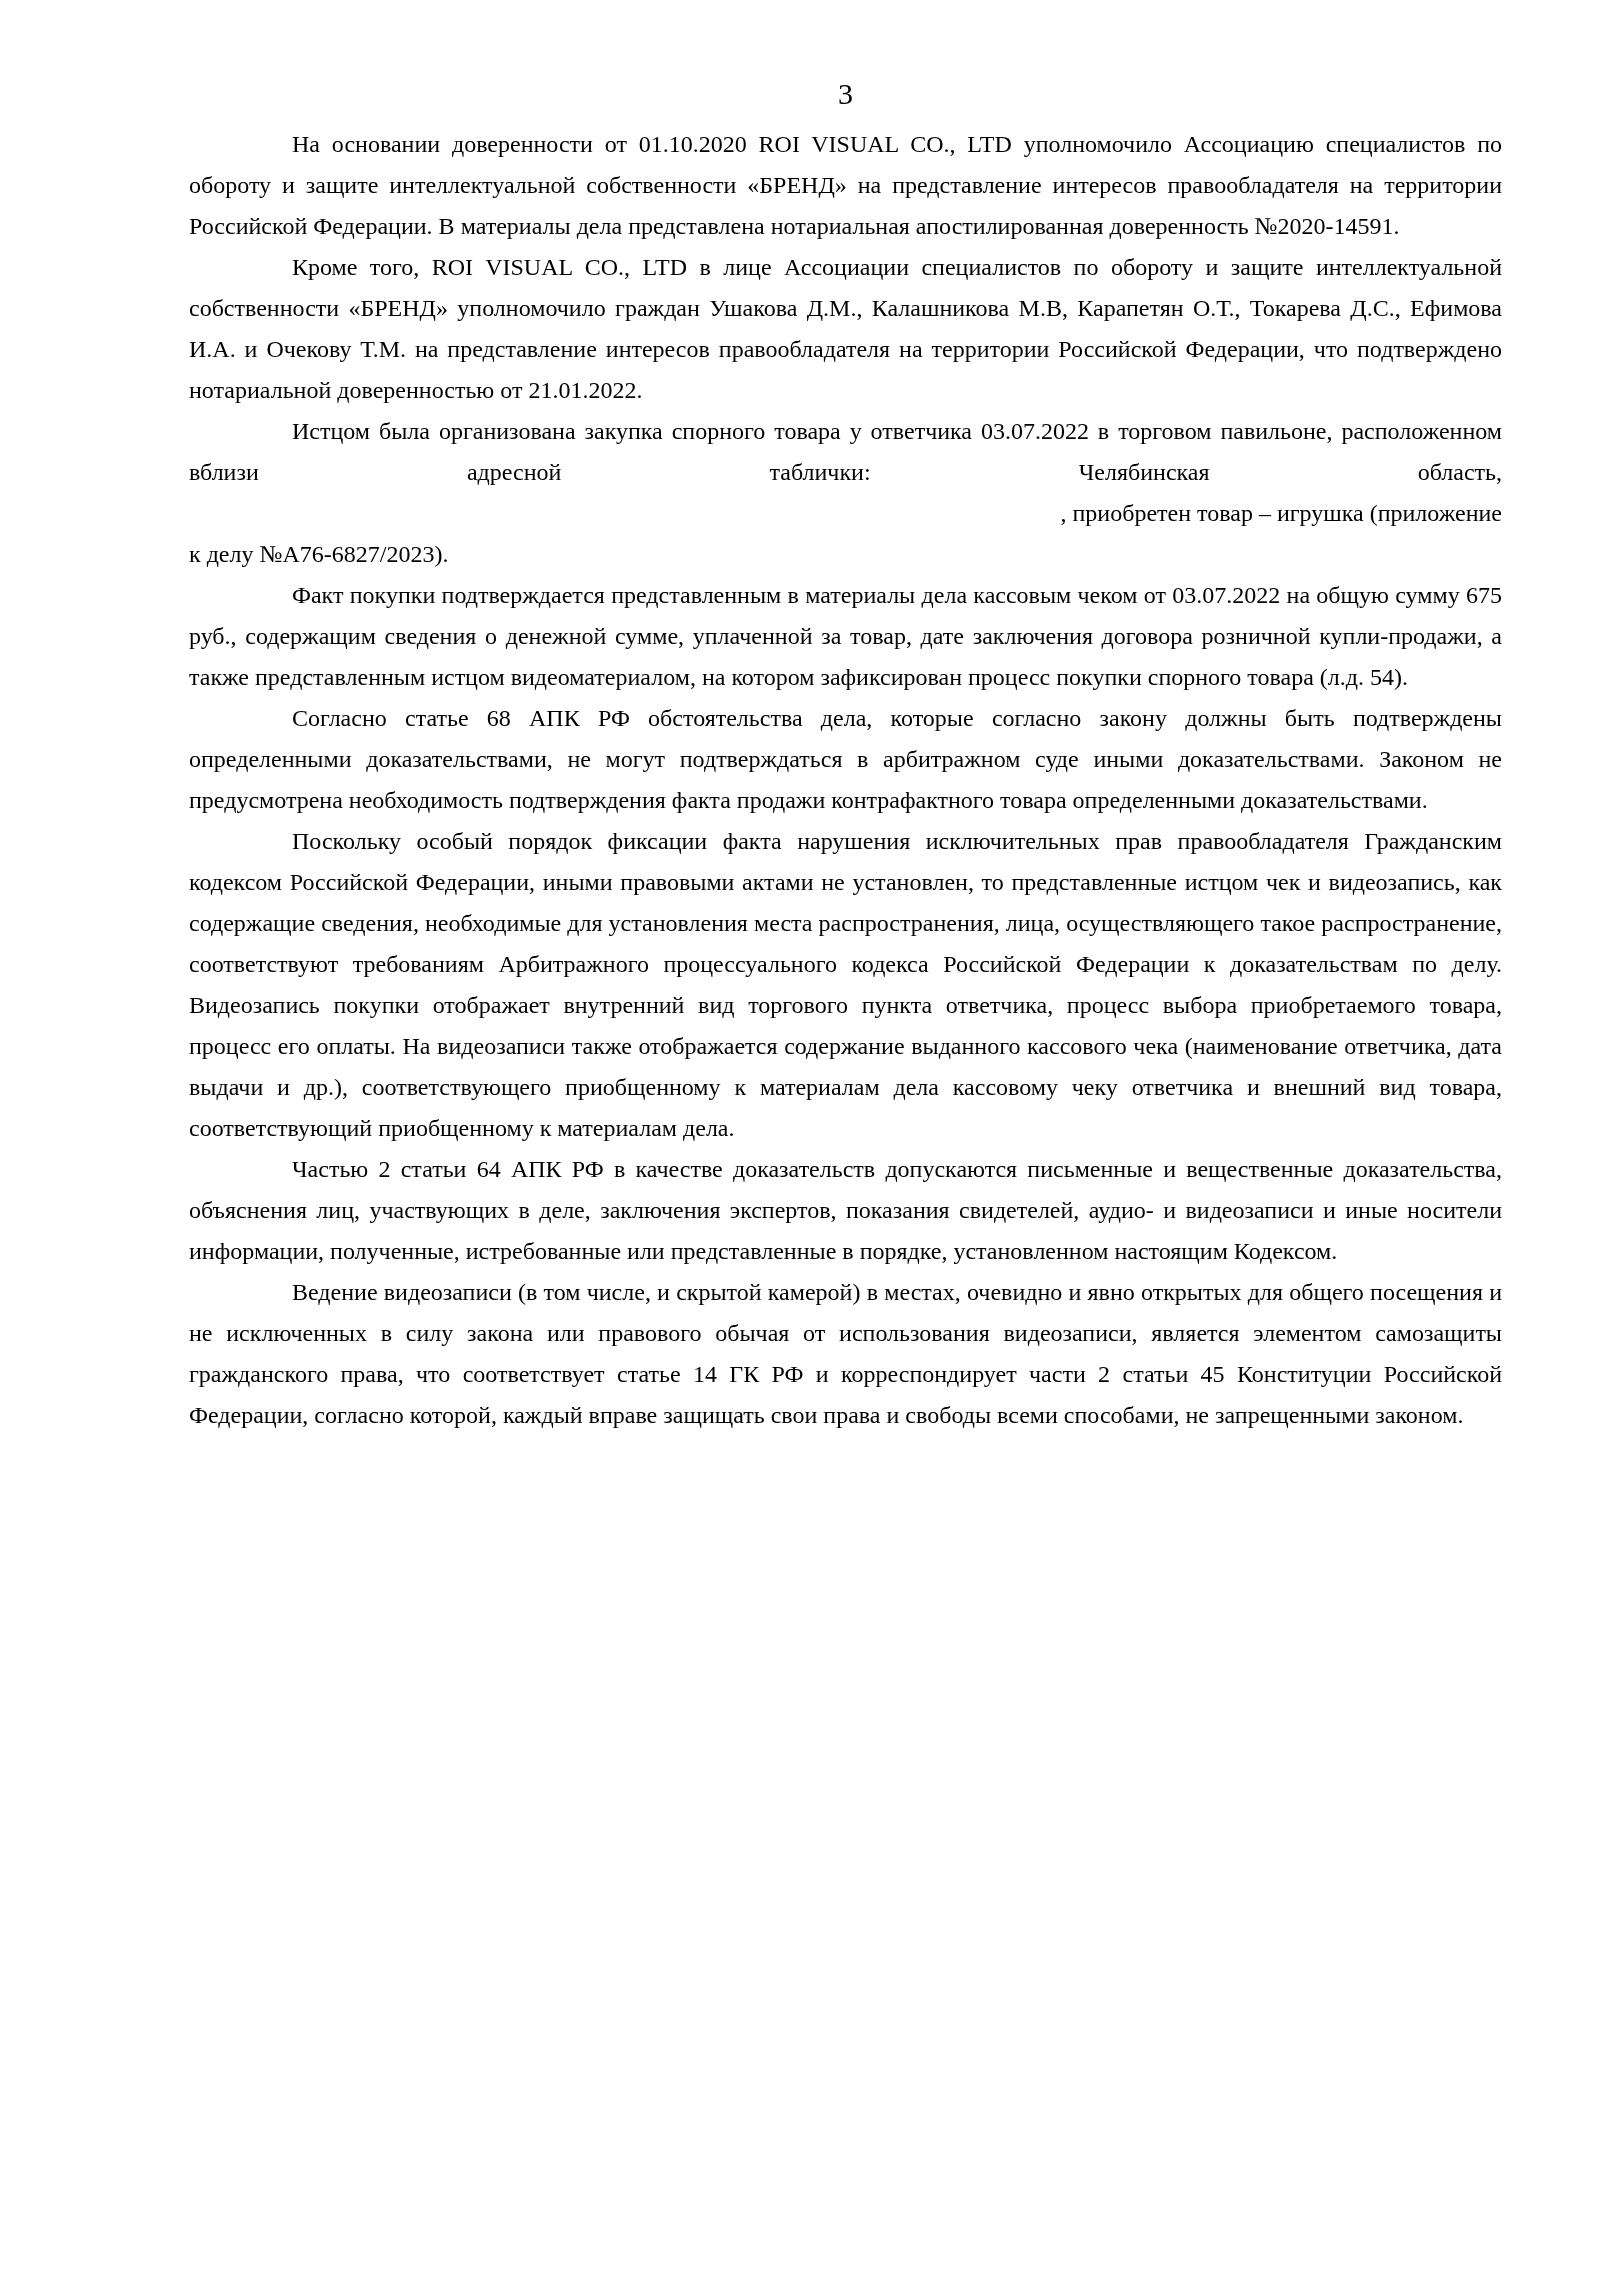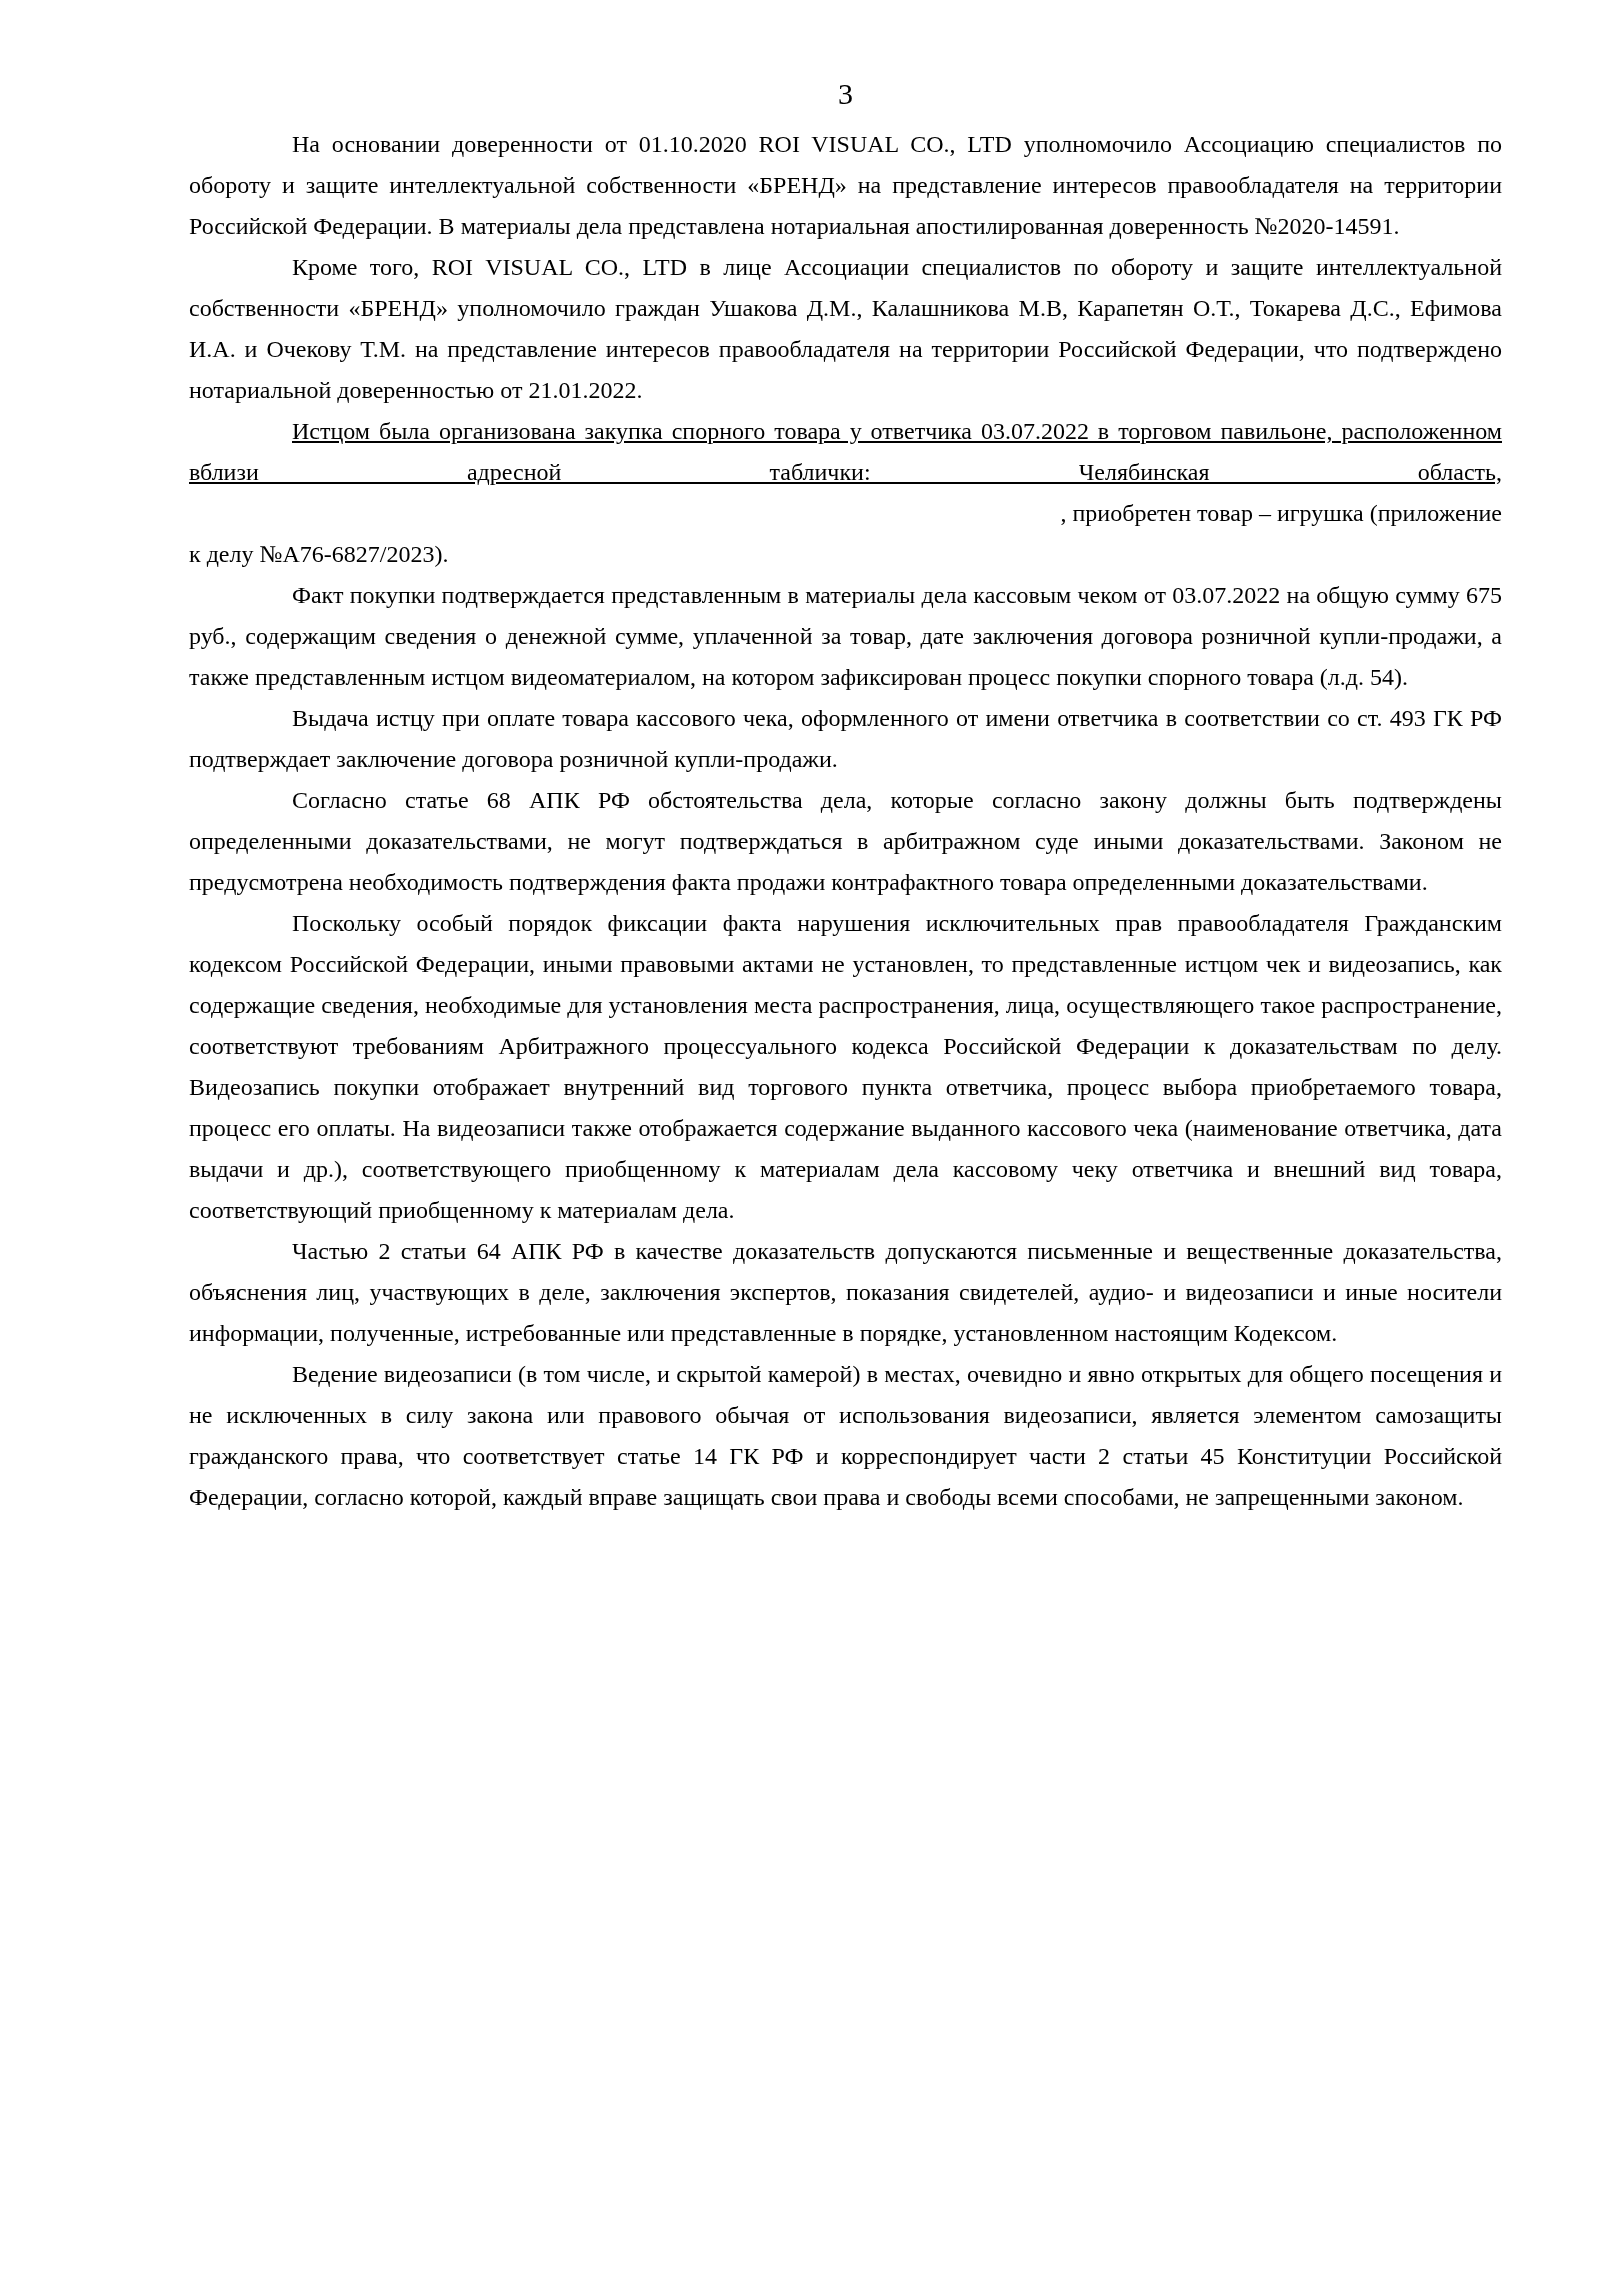--- a/index.html
+++ b/index.html
@@ -36,21 +36,20 @@
   .para {
     margin: 0;
     padding: 0;
     text-indent: 103px;
     text-align: justify;
   }
   
   .para-fill {
     text-align: justify;
     text-align-last: justify;
-    text-decoration: underline;
   }
   
   .line-right {
     text-indent: 0;
     text-align: left;
     text-align-last: right;
   }
   .line-left {
     text-indent: 0;
     text-align: right;
@@ -62,20 +61,19 @@
 
 <div class="page">
   <div class="page-number">3</div>
   <div class="document-body">
       <p class="para">На основании доверенности от 01.10.2020 ROI VISUAL CO., LTD уполномочило Ассоциацию специалистов по обороту и защите интеллектуальной собственности «БРЕНД» на представление интересов правообладателя на территории Российской Федерации. В материалы дела представлена нотариальная апостилированная доверенность №2020-14591.</p>
       <p class="para">Кроме того, ROI VISUAL CO., LTD в лице Ассоциации специалистов по обороту и защите интеллектуальной собственности «БРЕНД» уполномочило граждан Ушакова Д.М., Калашникова М.В, Карапетян О.Т., Токарева Д.С., Ефимова И.А. и Очекову Т.М. на представление интересов правообладателя на территории Российской Федерации, что подтверждено нотариальной доверенностью от 21.01.2022.</p>
       <p class="para para-fill">Истцом была организована закупка спорного товара у ответчика 03.07.2022 в торговом павильоне, расположенном вблизи адресной таблички: Челябинская область,</p>
       <p class="para line-right">, приобретен товар – игрушка (приложение</p>
       <p class="para line-left">к делу №А76-6827/2023).</p>
       <p class="para">Факт покупки подтверждается представленным в материалы дела кассовым чеком от 03.07.2022 на общую сумму 675 руб.,  содержащим сведения о денежной сумме, уплаченной за товар, дате заключения договора розничной купли-продажи, а также представленным истцом видеоматериалом, на котором зафиксирован процесс покупки спорного товара (л.д. 54).</p>
-      <p class="para">Выдача истцу при оплате товара кассового чека, оформленного от имени ответчика в соответствии со ст. 493 ГК РФ подтверждает заключение договора розничной купли-продажи.</p>
       <p class="para">Согласно статье 68 АПК РФ обстоятельства дела, которые согласно закону должны быть подтверждены определенными доказательствами, не могут подтверждаться в арбитражном суде иными доказательствами. Законом не предусмотрена необходимость подтверждения факта продажи контрафактного товара определенными доказательствами.</p>
       <p class="para">Поскольку особый порядок фиксации факта нарушения исключительных прав правообладателя Гражданским кодексом Российской Федерации, иными правовыми актами не установлен, то представленные истцом чек и видеозапись, как содержащие сведения, необходимые для установления места распространения, лица, осуществляющего такое распространение, соответствуют требованиям Арбитражного процессуального кодекса Российской Федерации к доказательствам по делу. Видеозапись покупки отображает внутренний вид торгового пункта ответчика, процесс выбора приобретаемого товара, процесс его оплаты. На видеозаписи также отображается содержание выданного кассового чека (наименование ответчика, дата выдачи и др.), соответствующего приобщенному к материалам дела кассовому чеку ответчика и внешний вид товара, соответствующий приобщенному к материалам дела.</p>
       <p class="para">Частью 2 статьи 64 АПК РФ в качестве доказательств допускаются письменные и вещественные доказательства, объяснения лиц, участвующих в деле, заключения экспертов, показания свидетелей, аудио- и видеозаписи и иные носители информации, полученные, истребованные или представленные в порядке, установленном настоящим Кодексом.</p>
       <p class="para">Ведение видеозаписи (в том числе, и скрытой камерой) в местах, очевидно и явно открытых для общего посещения и не исключенных в силу закона или правового обычая от использования видеозаписи, является элементом самозащиты гражданского права, что соответствует статье 14 ГК РФ и корреспондирует части 2 статьи 45 Конституции Российской Федерации, согласно которой, каждый вправе защищать свои права и свободы всеми способами, не запрещенными законом.</p>
     </div>
 </div>
 
 
 </body></html>

